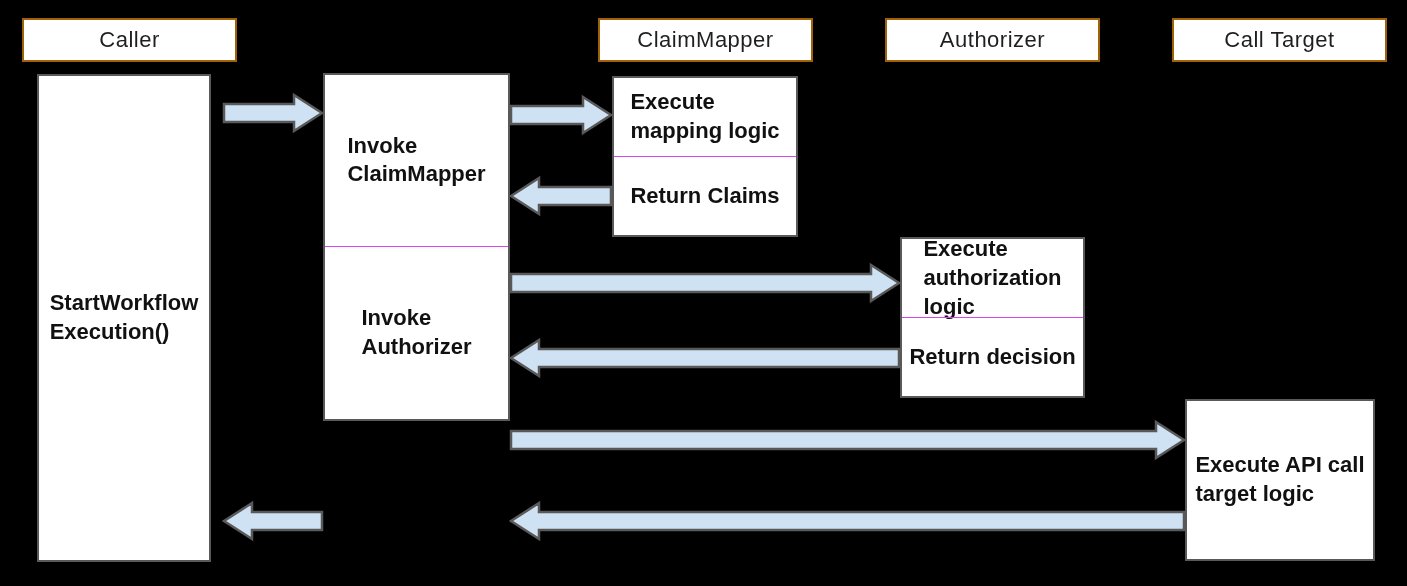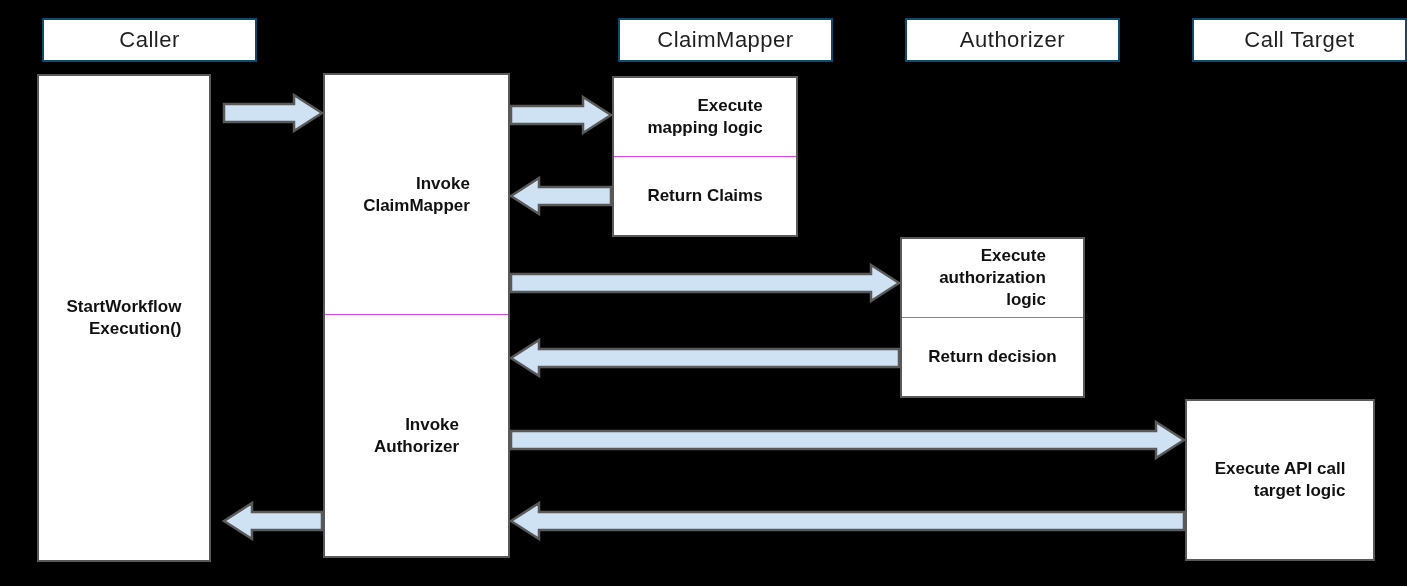--- a/index.html
+++ b/index.html
@@ -7,26 +7,25 @@
     position: relative;
     width: 1407px;
     height: 586px;
     background: #000000;
     font-family: "Liberation Sans", sans-serif;
     overflow: hidden;
   }
   .box {
     position: absolute;
     background: #ffffff;
-    border: 2px solid #0c4a6e;
+    border: 2px solid #a16207;
     box-sizing: border-box;
     display: flex;
     align-items: center;
     justify-content: center;
-    margin-left: 20px;
   }
   .lane-header {
     height: 44px;
     top: 18px;
     width: 215px;
   }
   .lane-header .lane-title {
     font-size: 22px;
     font-weight: 400;
     letter-spacing: 0.5px;
@@ -44,30 +43,30 @@
   .section {
     display: flex;
     align-items: center;
     justify-content: center;
     border-top: 1px solid #d946ef;
     min-height: 0;
   }
   .section:first-child { border-top: none; }
   .node-label {
     font-weight: 700;
-    font-size: 17px;
+    font-size: 22px;
     line-height: 1.3;
-    text-align: right;
+    text-align: left;
     white-space: pre-line;
     color: #111111;
     padding: 0 4px;
   }
   
   #body-caller      { left: 37px;   top: 74px;  width: 174px; height: 488px; }
-  #body-frontend    { left: 323px;  top: 73px;  width: 187px; height: 485px; }
+  #body-frontend    { left: 323px;  top: 73px;  width: 187px; height: 348px; }
   #body-claimmapper { left: 612px;  top: 76px;  width: 186px; height: 161px; }
   #body-authorizer  { left: 900px;  top: 237px; width: 185px; height: 161px; }
   #body-calltarget  { left: 1185px; top: 399px; width: 190px; height: 162px; gap: 22px; }
   
   #hdr-caller      { left: 22px; }
   #hdr-frontend    { left: 310px; }
   #hdr-claimmapper { left: 598px; }
   #hdr-authorizer  { left: 885px; }
   #hdr-calltarget  { left: 1172px; }
 

